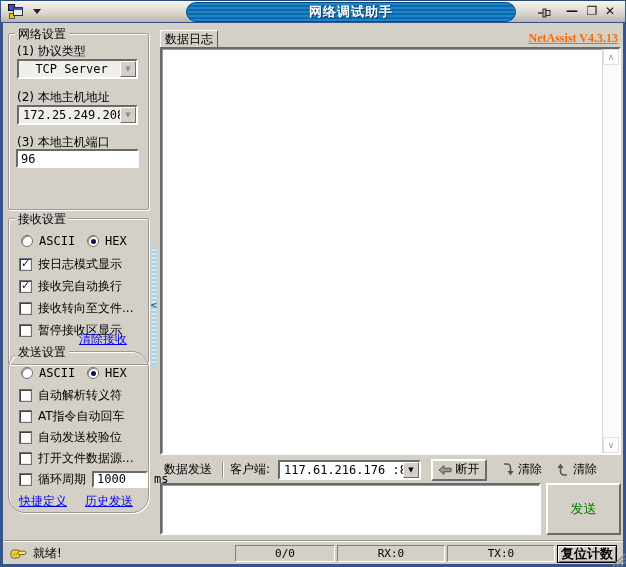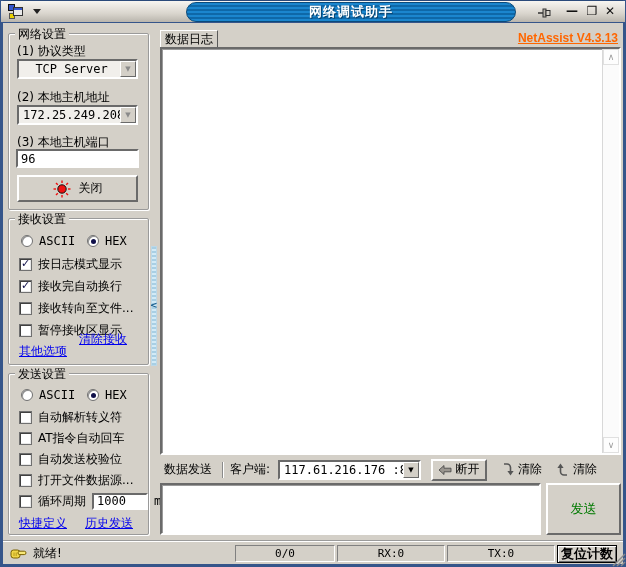--- a/index.html
+++ b/index.html
@@ -70,21 +70,21 @@
   .rad.selected .dot{display:block;}
   .optrow .lbl{font-size:12px;white-space:nowrap;}
 
   .link{font-size:12px;color:#0000ee;text-decoration:underline;cursor:pointer;white-space:nowrap;}
 
   
   #tab-log{position:absolute;left:160px;top:30px;width:58px;height:18px;background:#d4d0c8;
     border:1px solid;border-color:#ffffff #5a5a5a transparent #ffffff;
     font-size:12px;display:flex;align-items:center;justify-content:center;cursor:pointer;}
   #version-link{position:absolute;right:8px;top:31px;font-size:12px;font-weight:bold;color:#ff6600;
-    text-decoration:underline;cursor:pointer;font-family:Liberation Sans, sans-serif;}
+    text-decoration:underline;cursor:pointer;font-family:Liberation Serif, serif;}
   #log-area{position:absolute;left:160px;top:47px;width:461px;height:408px;}
   #log-text{position:absolute;inset:0;padding:2px;background:#fff;resize:none;outline:none;
     border:2px solid;border-color:#6a6a6a #ffffff #ffffff #6a6a6a;box-shadow:inset 1px 1px 0 #9a9a9a;
     font-size:12px;}
   .vscroll{position:absolute;right:2px;top:2px;bottom:2px;width:17px;background:#fbfbfb;
     border-left:1px solid #d8d8d8;}
   .sarrow{position:absolute;left:0;width:100%;height:16px;background:#fdfdfd;border:1px solid #e0e0e0;
     color:#9a9a9a;font-size:9px;display:flex;align-items:center;justify-content:center;cursor:pointer;}
   .sarrow.up{top:0;} .sarrow.down{bottom:0;}
 
@@ -156,36 +156,20 @@
       <span class="ctext mono" style="text-align:center;">TCP Server</span>
       <span class="cbtn">▼</span>
     </div>
     <div class="flabel" style="top:55px;left:8px;">(2) 本地主机地址</div>
     <div class="combo disabled" style="top:71px;left:8px;width:121px;">
       <span class="ctext mono">172.25.249.208</span>
       <span class="cbtn">▼</span>
     </div>
     <div class="flabel" style="top:100px;left:8px;">(3) 本地主机端口</div>
     <input class="tinput mono" style="top: 115px; left: 7px; width: 123px;" value="96">
-    <div class="push raised" style="position:absolute;top:141px;left:8px;width:121px;height:27px;gap:8px;">
-      <svg width="18" height="18" viewBox="0 0 18 18">
-        <g stroke="#ee1111" stroke-width="1.4">
-          <line x1="9" y1="0.5" x2="9" y2="3"></line>
-            <line x1="9" y1="15" x2="9" y2="17.5"></line>
-          <line x1="0.5" y1="9" x2="3" y2="9"></line>
-            <line x1="15" y1="9" x2="17.5" y2="9"></line>
-          <line x1="3" y1="3" x2="4.8" y2="4.8"></line>
-            <line x1="13.2" y1="13.2" x2="15" y2="15"></line>
-          <line x1="3" y1="15" x2="4.8" y2="13.2"></line>
-            <line x1="13.2" y1="4.8" x2="15" y2="3"></line>
-        </g>
-        <circle cx="9" cy="9" r="4.2" fill="#ee1111" stroke="#111" stroke-width="1"></circle>
-      </svg>
-      <span>关闭</span>
-    </div>
   </div>
 
   <div class="group" style="top:218px;height:147px;">
     <div class="group-title">接收设置</div>
     <div class="optrow" style="top:14px;left:12px;">
       <span class="rad"></span>
       <span class="lbl mono">ASCII</span>
     </div>
     <div class="optrow" style="top:14px;left:78px;">
       <span class="rad selected">
@@ -210,21 +194,21 @@
       <span class="lbl">暂停接收区显示</span>
     </div>
     <div class="optrow" style="top:81px;">
       <span class="cbox"></span>
       <span class="lbl">接收转向至文件...</span>
     </div>
     <span class="link" style="position:absolute;top:124px;left:10px;">其他选项</span>
     <span class="link" style="position:absolute;top:112px;left:70px;">清除接收</span>
   </div>
 
-  <div class="group" style="top:373px;height:162px;">
+  <div class="group" style="top:351px;height:162px;border-radius:17px;">
     <div class="group-title">发送设置</div>
     <div class="optrow" style="top:13px;left:12px;">
       <span class="rad"></span>
       <span class="lbl mono">ASCII</span>
     </div>
     <div class="optrow" style="top:13px;left:78px;">
       <span class="rad selected">
           <span class="dot"></span>
         </span>
       <span class="lbl mono">HEX</span>

